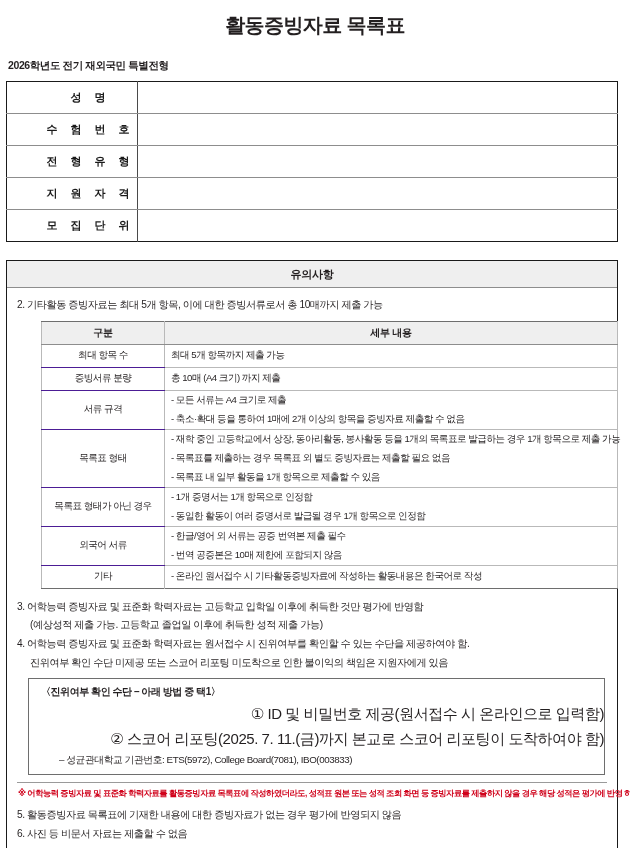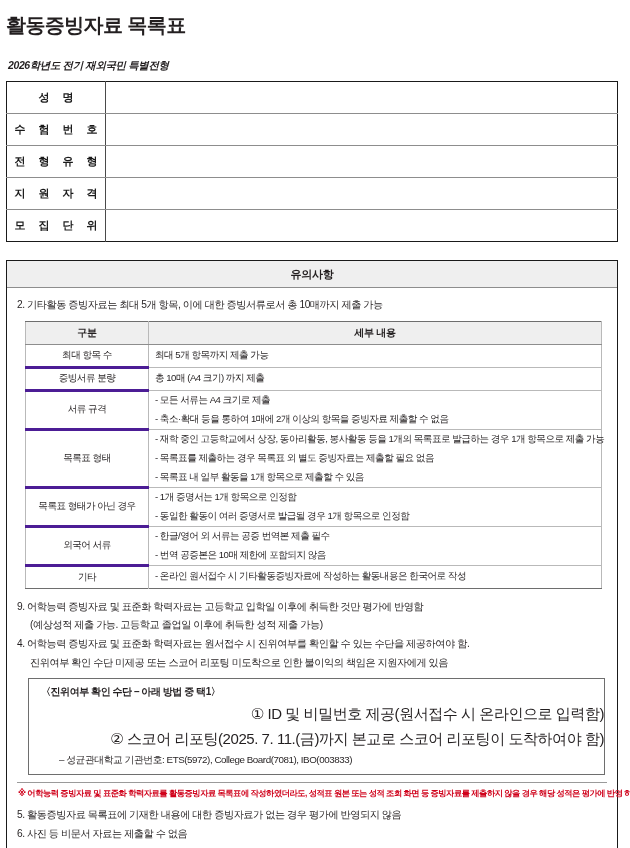--- a/index.html
+++ b/index.html
@@ -17,33 +17,33 @@
   .page {
     position: relative;
     width: 630px;
     height: 848px;
     box-sizing: border-box;
     padding: 0 6px;
   }
 
   
   .doc-title {
+    text-align: center;
     font-size: 20px;
     font-weight: bold;
     letter-spacing: -0.6px;
     margin: 13px 0 12px 0;
     padding: 0;
     line-height: 1.2;
   }
   .doc-subtitle {
     font-size: 10.5px;
     font-weight: bold;
     letter-spacing: -0.4px;
     margin: 22px 0 7px 2px;
-    font-style: italic;
   }
 
   
   table {
     border-collapse: collapse;
     table-layout: fixed;
   }
   .info-table {
     width: 612px;
     margin-top: 8px;
@@ -59,21 +59,21 @@
     text-align: center;
     font-size: 11px;
     font-weight: bold;
     letter-spacing: 5px;
     text-indent: 5px;
     border-right: 1.4px solid #4a4a4a;
     color: #1a1a1a;
   }
   .info-table tr:first-child td { border-top: none; }
   .info-table tr:last-child td { border-bottom: none; }
-  .info-table td:first-child { border-left: none; }
+  .info-table td:first-child { border-left: none; padding-left: 32px; }
   .info-table td:last-child { border-right: none; }
   .info-table td.value { background: #fff; }
 
   
   .notice-box {
     width: 612px;
     margin-top: 18px;
     border: 1.6px solid #1a1a1a;
     box-sizing: border-box;
   }
@@ -100,21 +100,21 @@
     font-size: 10.2px;
     letter-spacing: -0.45px;
     line-height: 1.35;
     padding: 2px 0 2px 13px;
     white-space: nowrap;
   }
 
   
   .detail-table {
     width: 577px;
-    margin: 6px 0 8px 8px;
+    margin: 6px 0 8px 24px;
     border-top: 1.4px solid #6e6e6e;
     border-bottom: 1.4px solid #6e6e6e;
     border-left: 1px solid #b9b9b9;
     border-right: 1px solid #b9b9b9;
   }
   .detail-table th {
     background: #efefef;
     font-size: 10px;
     font-weight: bold;
     letter-spacing: -0.3px;
@@ -124,21 +124,21 @@
   }
   .detail-table th:last-child { border-right: none; }
   .detail-table th.c-gubun { width: 122px; }
   .detail-table td.c-gubun {
     width: 122px;
     text-align: center;
     vertical-align: middle;
     font-size: 9.6px;
     letter-spacing: -0.5px;
     border-right: 1px solid #b9b9b9;
-    border-bottom: 3px solid #4c1d95;
+    border-bottom: 1px solid #4c1d95;
     padding: 0 1px;
   }
   .detail-table td.c-detail {
     font-size: 9.6px;
     letter-spacing: -0.5px;
     border-bottom: 1px solid #b9b9b9;
     padding: 0 0 0 6px;
     vertical-align: middle;
   }
   .detail-table tr:last-child td { border-bottom: none; }
@@ -286,21 +286,21 @@
           </tr>
           <tr>
             <td class="c-gubun">기타</td>
             <td class="c-detail">
               <div class="d-single">- 온라인 원서접수 시 기타활동증빙자료에 작성하는 활동내용은 한국어로 작성</div>
             </td>
           </tr>
         </tbody>
       </table>
 
-      <div class="n-item">9. 어학능력 증빙자료 및 표준화 학력자료는 고등학교 입학일 이후에 취득한 것만 평가에 반영함</div>
+      <div class="n-item">3. 어학능력 증빙자료 및 표준화 학력자료는 고등학교 입학일 이후에 취득한 것만 평가에 반영함</div>
       <div class="n-sub">(예상성적 제출 가능. 고등학교 졸업일 이후에 취득한 성적 제출 가능)</div>
       <div class="n-item">4. 어학능력 증빙자료 및 표준화 학력자료는 원서접수 시 진위여부를 확인할 수 있는 수단을 제공하여야 함.</div>
       <div class="n-sub">진위여부 확인 수단 미제공 또는 스코어 리포팅 미도착으로 인한 불이익의 책임은 지원자에게 있음</div>
 
       <div class="verify-box">
         <div class="v-title">〈진위여부 확인 수단 – 아래 방법 중 택1〉</div>
         <div class="v-line">① ID 및 비밀번호 제공(원서접수 시 온라인으로 입력함)</div>
         <div class="v-line">② 스코어 리포팅(2025. 7. 11.(금)까지 본교로 스코어 리포팅이 도착하여야 함)</div>
         <div class="v-sub">– 성균관대학교 기관번호: ETS(5972), College Board(7081), IBO(003833)</div>
       </div>

